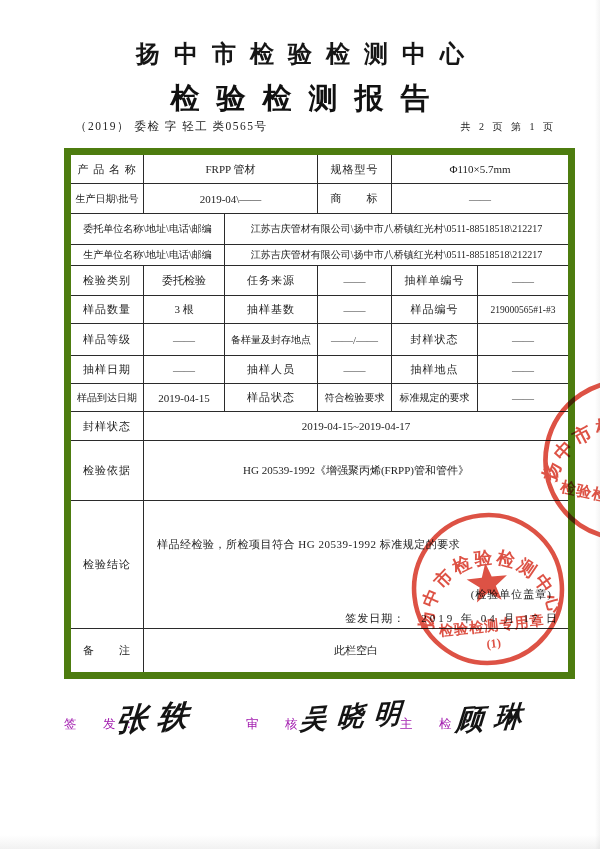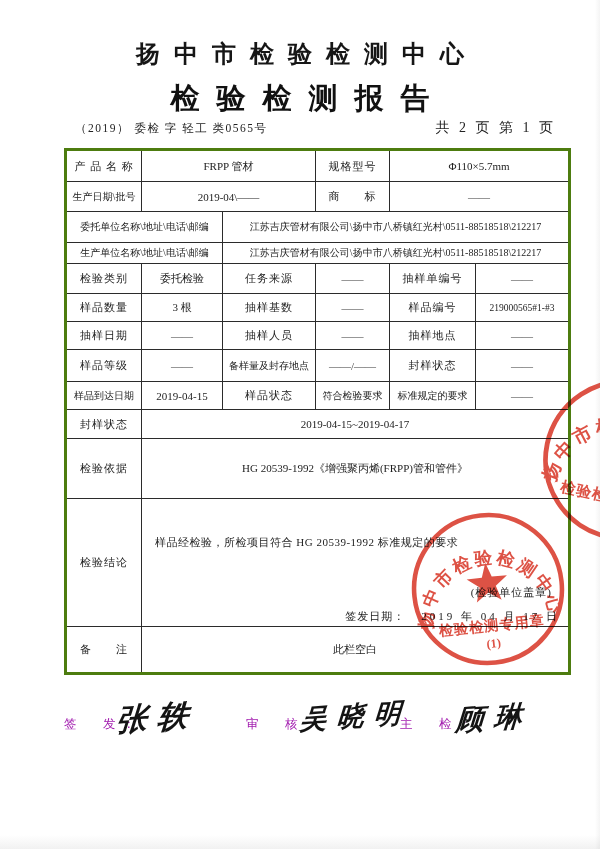--- a/index.html
+++ b/index.html
@@ -18,34 +18,34 @@
   .report-title{
     position:absolute;top:79px;left:0;width:100%;
     text-align:center;font-size:29px;font-weight:700;
     letter-spacing:17px;text-indent:17px;color:#111;
   }
   .meta-row{
     position:absolute;top:119px;left:75px;right:44px;
     display:flex;justify-content:space-between;align-items:baseline;gap:40px;
   }
   .doc-no{font-size:11.5px;letter-spacing:1.5px;color:#222;}
-  .page-no{font-size:14px;letter-spacing:3px;color:#222;}
+  .page-no{font-size:10px;letter-spacing:3px;color:#222;}
 
   
   table.report{
     position:absolute;left:64px;top:148px;width:504px;
     border-collapse:collapse;table-layout:fixed;
     font-size:11px;color:#1d1d1d;
   }
   table.report td{
     border:1px solid #2b2b2b;
     text-align:center;vertical-align:middle;
     padding:1px 2px;overflow:hidden;
   }
-  table.report{border:3px solid #4d7c0f;}
+  table.report{border:7px solid #4d7c0f;}
   td.lbl{letter-spacing:1px;}
   td.left{text-align:left;padding-left:12px;}
   td.small{font-size:10px;letter-spacing:0;}
   td.tiny{font-size:9.5px;letter-spacing:0;}
   .dash{color:#3c3c3c;letter-spacing:0;}
   
   td.conclusion-cell{position:relative;vertical-align:top;text-align:left;}
   .conclusion-text{position:absolute;left:13px;top:36px;font-size:11px;letter-spacing:.5px;}
   .seal-hint{position:absolute;right:16px;top:86px;font-size:11px;letter-spacing:1px;}
   .issue-line{position:absolute;right:8px;top:110px;font-size:11px;display:flex;gap:16px;letter-spacing:1px;}
@@ -128,34 +128,34 @@
     <td class="dash">——</td>
   </tr>
   <tr style="height:28px">
     <td class="lbl">样品数量</td>
     <td>3 根</td>
     <td class="lbl">抽样基数</td>
     <td class="dash">——</td>
     <td class="lbl">样品编号</td>
     <td class="tiny">219000565#1-#3</td>
   </tr>
-  <tr style="height:28px">
-    <td class="lbl">抽样日期</td>
-    <td class="dash">——</td>
-    <td class="lbl">抽样人员</td>
-    <td class="dash">——</td>
-    <td class="lbl">抽样地点</td>
-    <td class="dash">——</td>
-  </tr>
   <tr style="height:32px">
     <td class="lbl">样品等级</td>
     <td class="dash">——</td>
     <td class="small">备样量及封存地点</td>
     <td class="dash">——/——</td>
     <td class="lbl">封样状态</td>
+    <td class="dash">——</td>
+  </tr>
+  <tr style="height:28px">
+    <td class="lbl">抽样日期</td>
+    <td class="dash">——</td>
+    <td class="lbl">抽样人员</td>
+    <td class="dash">——</td>
+    <td class="lbl">抽样地点</td>
     <td class="dash">——</td>
   </tr>
   <tr style="height:28px">
     <td class="small">样品到达日期</td>
     <td>2019-04-15</td>
     <td class="lbl">样品状态</td>
     <td class="small">符合检验要求</td>
     <td class="small">标准规定的要求</td>
     <td class="dash">——</td>
   </tr>

